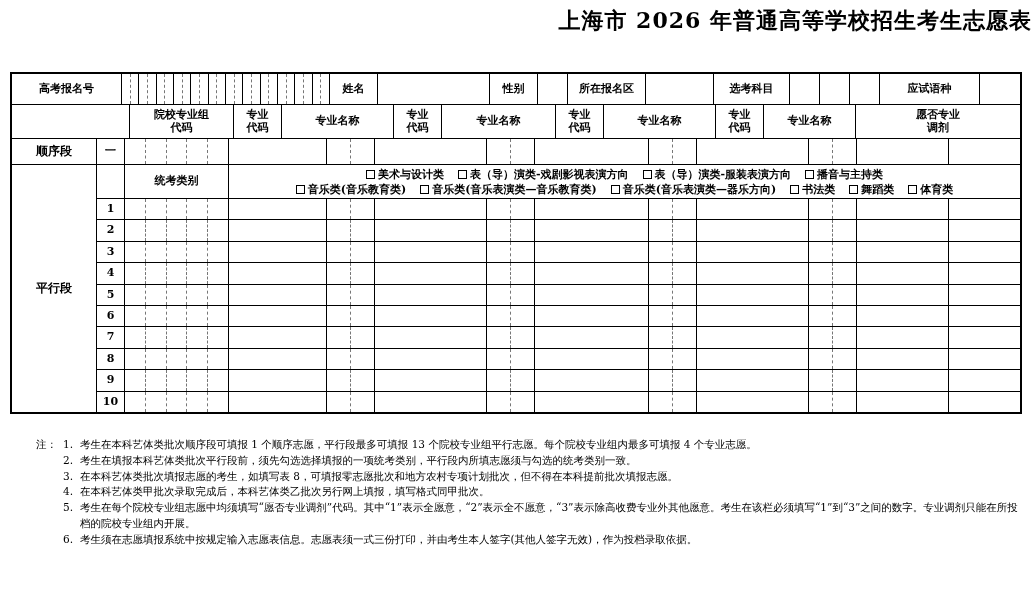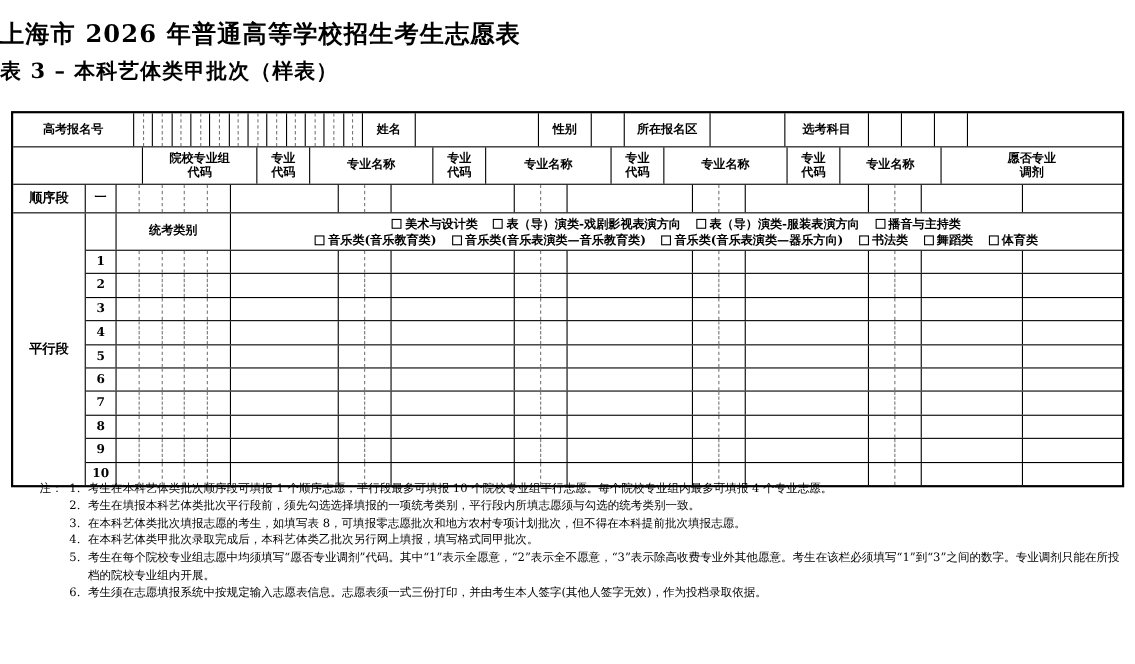--- a/index.html
+++ b/index.html
@@ -2,45 +2,45 @@
 <html><head>
 <meta charset="utf-8">
 <style>
   *{margin:0;padding:0;box-sizing:border-box}
   html,body{background:#fff}
   body{
     position:relative;width:1032px;height:604px;overflow:hidden;
     font-family:"DejaVu Serif","Liberation Serif",serif;color:#000;
   }
   
-  .titles{position:absolute;top:16px;left:0;width:100%;text-align:left}
+  .titles{position:absolute;top:6px;left:0;width:100%;text-align:right}
   .title-main{font-size:22px;font-weight:700;letter-spacing:1px}
   .title-sub{font-size:19px;font-weight:700;margin-top:6px;letter-spacing:1px}
   
-  .tbl{position:absolute;left:10px;top:101px;width:1012px;border:2px solid #000;background:#fff}
+  .tbl{position:absolute;left:10px;top:72px;width:1012px;border:2px solid #000;background:#fff}
   .trow{display:flex;border-bottom:1px solid #000;align-items:stretch}
   .c{
     border-right:1px solid #000;display:flex;align-items:center;justify-content:center;
     font-size:11px;font-weight:700;text-align:center;line-height:1.15;overflow:hidden
   }
   .trow .c:last-child{border-right:none}
   .pre{white-space:pre-line}
   .fill{padding:0}
   
   .r1{height:31px}
   .r2{height:34px}
   .r3{height:26px}
   .cat-row{height:34px;border-bottom:1px solid #000}
   .body-rows{height:213px;display:flex;flex-direction:column}
   .body-rows .trow{flex:1;border-bottom:1px solid #000}
   .body-rows .trow:last-child{border-bottom:none}
   .lower{display:flex;border-bottom:none}
   .lower-right{flex:1;display:flex;flex-direction:column}
   
-  .w-sec{width:66px}
+  .w-sec{width:85px}
   .w-num{width:28px}
   .w-gc{width:104px}
   .w-gn{width:98px}
   .w-mc{width:48px}
   .w-mn1{width:112px}
   .w-mn2{width:114px}
   .w-mn3{width:112px}
   .w-mn4{width:92px}
   .w-adj{flex:1}
   
@@ -69,21 +69,20 @@
   
   .sig{position:absolute;left:682px;top:548px;font-size:11.5px;font-weight:700;line-height:1.65}
   .sig .gap-y{margin-left:30px}
   .sig .gap{margin-left:22px}
 </style>
 </head>
 <body>
 
 <div class="titles">
   <div class="title-main">上海市 2026 年普通高等学校招生考生志愿表</div>
-  <div class="title-sub">表 3 – 本科艺体类甲批次（样表）</div>
 </div>
 
 <div class="tbl">
 
   <div class="trow r1">
     <div class="c w-idlbl">高考报名号</div>
     <div class="c w-digits fill">
         <span class="sub digits">
           <i></i>
           <i></i>
@@ -114,20 +113,21 @@
     <div class="c w-name">姓名</div>
     <div class="c w-nameblank fill"></div>
     <div class="c w-sex">性别</div>
     <div class="c w-sexblank fill"></div>
     <div class="c w-dist">所在报名区</div>
     <div class="c w-distblank fill"></div>
     <div class="c w-subj">选考科目</div>
     <div class="c w-box fill"></div>
     <div class="c w-box fill"></div>
     <div class="c w-box fill"></div>
+    <div class="c w-lang">应试语种</div>
     <div class="c w-langblank fill"></div>
   </div>
 
   <div class="trow r2">
     <div class="c" style="width:118px"></div>
     <div class="c w-gc pre">院校专业组
 代码</div>
     <div class="c w-mc pre">专业
 代码</div>
     <div class="c w-mn1">专业名称</div>
@@ -664,21 +664,21 @@
           </div>
         </div>
     </div>
   </div>
 </div>
 
 <div class="notes">
   <div class="note">
     <span class="np">注：</span>
     <span class="nn">1.</span>
-    <span class="nt">考生在本科艺体类批次顺序段可填报 1 个顺序志愿，平行段最多可填报 10 个院校专业组平行志愿。每个院校专业组内最多可填报 4 个专业志愿。</span>
+    <span class="nt">考生在本科艺体类批次顺序段可填报 1 个顺序志愿，平行段最多可填报 13 个院校专业组平行志愿。每个院校专业组内最多可填报 4 个专业志愿。</span>
   </div>
   <div class="note">
     <span class="np"></span>
     <span class="nn">2.</span>
     <span class="nt">考生在填报本科艺体类批次平行段前，须先勾选选择填报的一项统考类别，平行段内所填志愿须与勾选的统考类别一致。</span>
   </div>
   <div class="note">
     <span class="np"></span>
     <span class="nn">3.</span>
     <span class="nt">在本科艺体类批次填报志愿的考生，如填写表 8，可填报零志愿批次和地方农村专项计划批次，但不得在本科提前批次填报志愿。</span>

